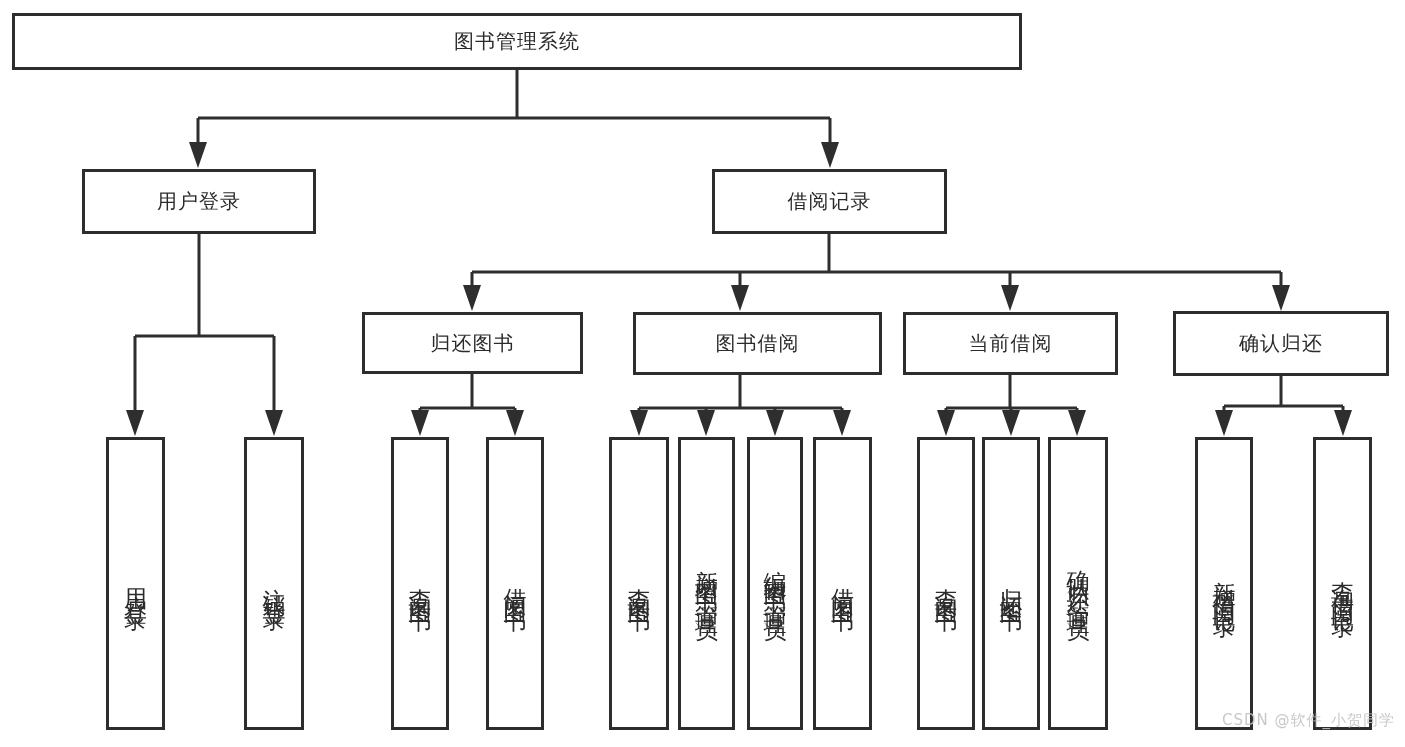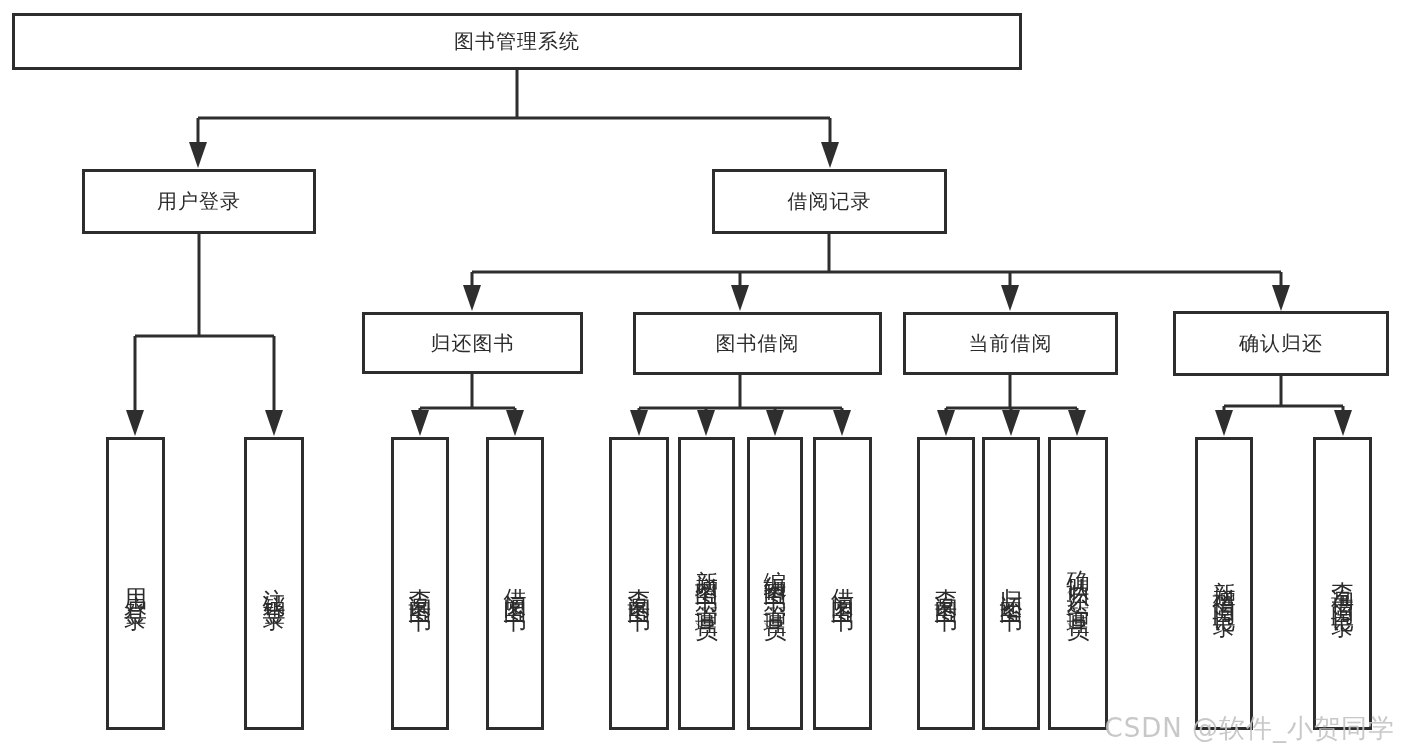--- a/index.html
+++ b/index.html
@@ -19,21 +19,21 @@
   .node.leaf .vlbl{
     writing-mode:vertical-rl;
     text-orientation:mixed;
     font-size:23px;
     letter-spacing:7px;
     line-height:1;
   }
   .watermark{
     position:absolute;
     right:10px;top:711px;
-    font-size:26px;
+    font-size:15px;
     color:#c3c3c3;
     z-index:2;
     letter-spacing:1px;
     opacity:.9;
     white-space:nowrap;
   }
 </style>
 </head>
 <body>
 

